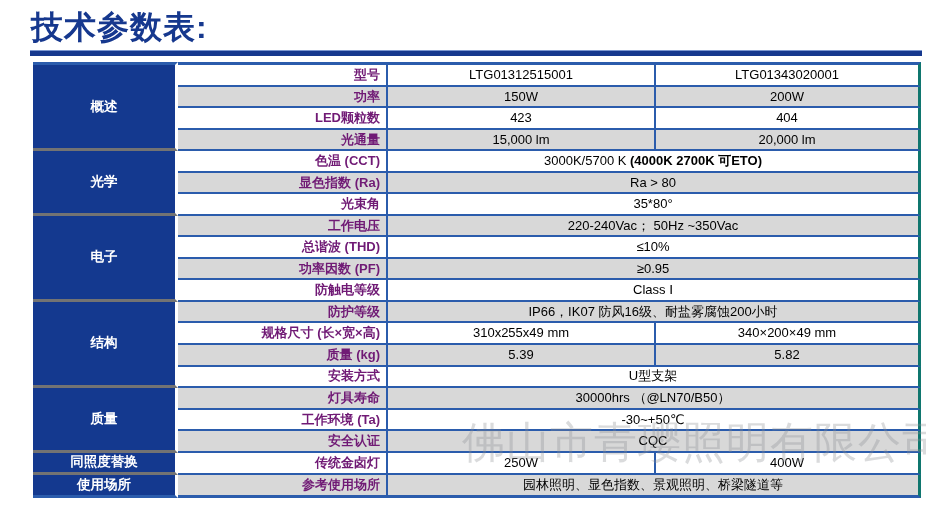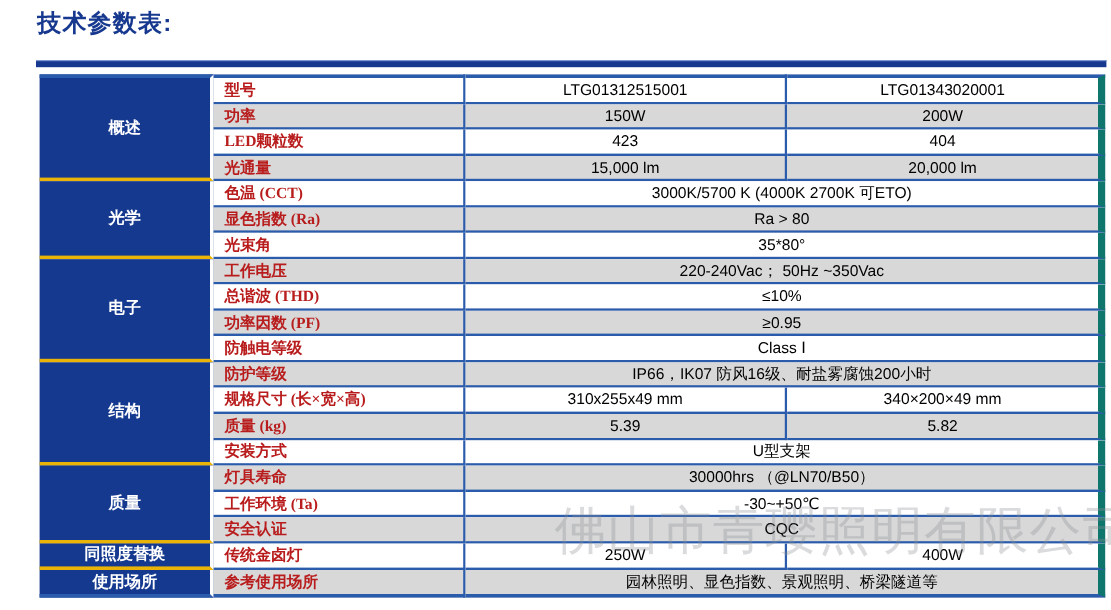--- a/index.html
+++ b/index.html
@@ -2,51 +2,51 @@
 <html><head>
 <meta charset="utf-8">
 <style>
   html,body{margin:0;padding:0;}
   body{
     width:926px;height:508px;background:#ffffff;position:relative;overflow:hidden;
     font-family:"Liberation Sans","DejaVu Sans",sans-serif;
   }
   .page-title{
     position:absolute;left:31px;top:6px;
-    font-size:20px;font-weight:bold;color:#16388E;letter-spacing:1px;text-align:center;
+    font-size:32px;font-weight:bold;color:#16388E;letter-spacing:1px;text-align:center;
   }
   .title-rule{
     position:absolute;left:30px;top:50px;width:892px;height:5px;
     background:#16388E;border-top:1px solid #7C97D1;
   }
   table.spec{
     position:absolute;left:33px;top:62px;width:888px;height:436px;
     border-spacing:0;table-layout:fixed;
   }
   td{
     padding:0 6px;font-size:13px;line-height:1.05;color:#000000;text-align:center;
     border-right:2px solid #2B5CAC;border-bottom:2px solid #2B5CAC;
     overflow:hidden;white-space:nowrap;height:19px;
   }
   tr:first-child td{border-top:3px solid #2B5CAC;}
   tr:last-child td{border-bottom:3px solid #2B5CAC;}
-  td.val-last,td.val-merged{border-right:6px solid #0f766e;}
+  td.val-last,td.val-merged{border-right:3px solid #0f766e;}
   tr:nth-child(odd) td{background:#ffffff;}
   tr:nth-child(even) td{background:#D8D8D8;}
   td.cat{
     background:#14398F !important;color:#ffffff;font-weight:bold;font-size:13.5px;
     border-top:none;border-left:none;
-    border-right:3px solid #ffffff;border-bottom:3px solid #eab308;
+    border-right:3px solid #ffffff;border-bottom:3px solid #737373;
   }
   tr:first-child td.cat{border-top:3px solid #2B5CAC;}
   td.cat-last{border-bottom:3px solid #2B5CAC;margin-top:36px;}
   td.param{
-    text-align:left;font-weight:bold;color:#b91c1c;padding-left:9px;font-family:Liberation Serif, serif;
+    text-align:right;font-weight:bold;color:#701a75;padding-left:9px;
   }
-  .bold-seg{font-weight:normal;}
+  .bold-seg{font-weight:bold;}
   .watermark{
     position:absolute;left:462px;top:414px;z-index:5;
     font-size:43px;color:#8d9096;opacity:0.32;letter-spacing:1px;
     white-space:nowrap;pointer-events:none;font-weight:400;
   }
 </style>
 </head>
 <body>
 
 <div class="page-title">技术参数表:</div>

